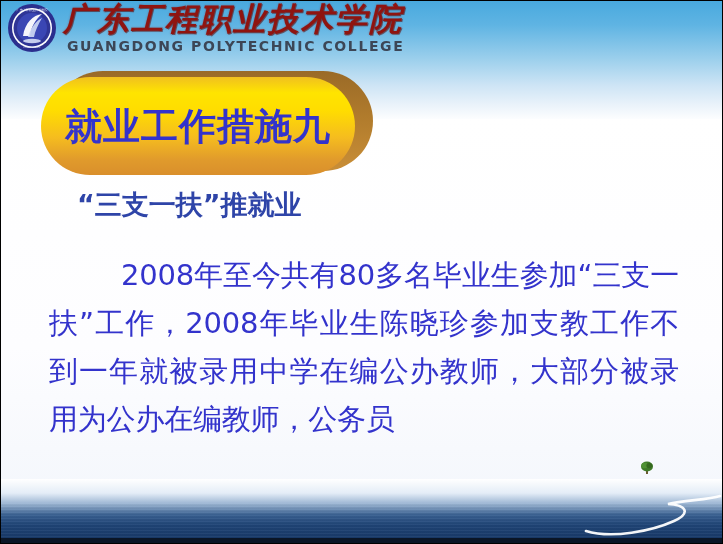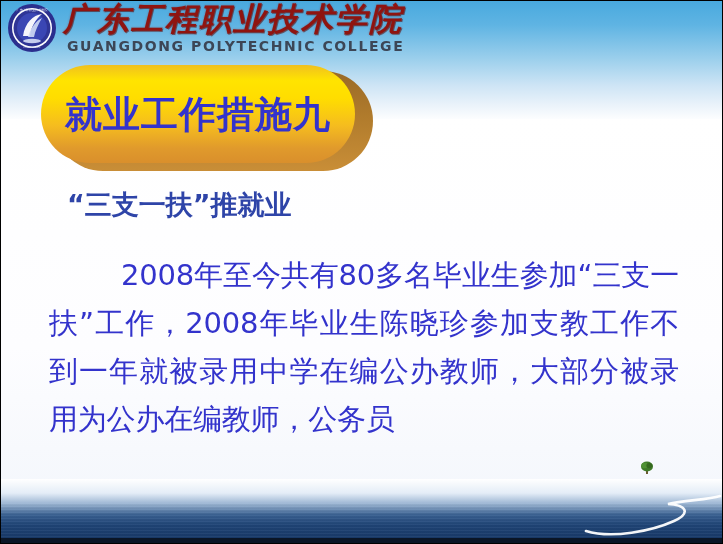--- a/index.html
+++ b/index.html
@@ -132,21 +132,21 @@
     left: 12px;
     top: 10px;
     width: 320px;
     height: 100px;
     border-radius: 50px;
     background: linear-gradient(to bottom, #9a6a27 0%, #b07b2c 45%, #c98e37 100%);
   }
   .plaque {
     position: absolute;
     left: 0;
-    top: 4px;
+    top: 16px;
     width: 314px;
     height: 98px;
     border-radius: 49px;
     background: linear-gradient(to bottom,
         #f0c01f 0%,
         #ffe400 16%,
         #ffdd00 34%,
         #f5bc1f 62%,
         #e09a2c 85%,
         #d98f2c 100%);
@@ -161,21 +161,21 @@
     font-weight: bold;
     color: #3333cc;
     letter-spacing: 1px;
     white-space: nowrap;
     line-height: 1;
   }
 
   
   .subtitle {
     position: absolute;
-    left: 66px;
+    left: 76px;
     top: 186px;
     font-family: "DejaVu Sans", "Liberation Sans", sans-serif;
     font-size: 27px;
     font-weight: bold;
     color: #2e44a8;
     white-space: nowrap;
     letter-spacing: 0px;
   }
   .paragraph {
     position: absolute;

